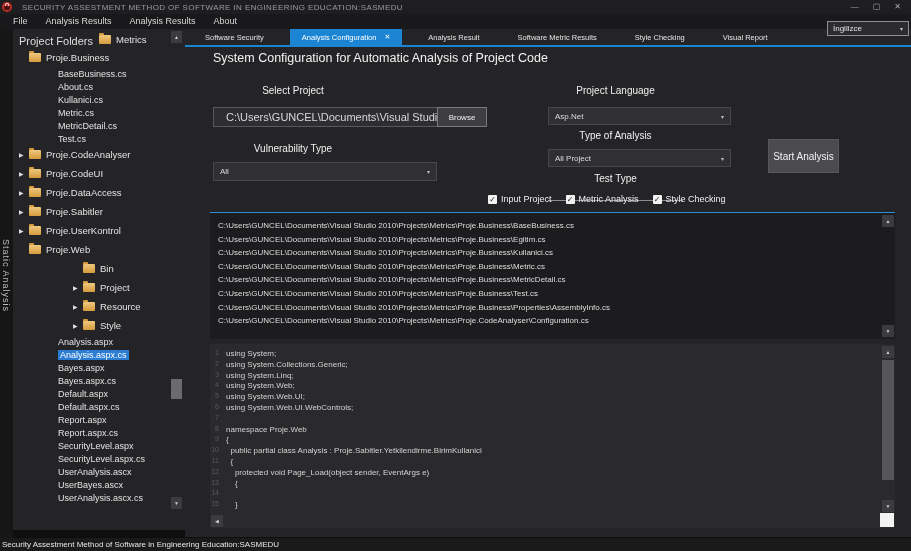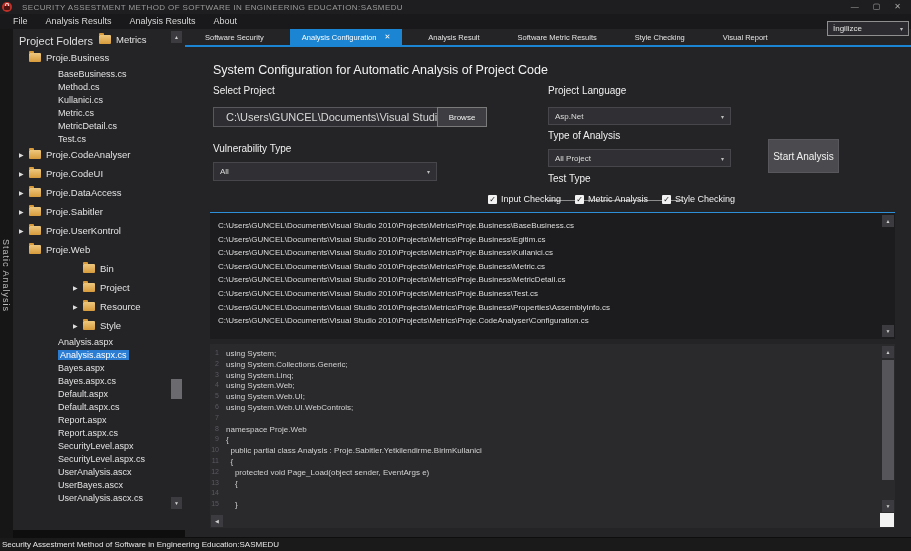--- a/index.html
+++ b/index.html
@@ -61,23 +61,23 @@
   
   .main { position:absolute; left:185px; top:29px; width:726px; bottom:14px;
     background:#242427; }
   .tabbar { height:16px; display:flex; align-items:stretch; padding-left:8px; gap:14px; }
   .tab { display:flex; align-items:center; gap:8px; padding:0 12px; font-size:7.5px;
     color:#e3e3e3; }
   .tab.active { background:#1b85d3; color:#fff; }
   .tclose { font-size:7px; }
   .blueline { height:2px; background:#1b85d3; }
   .content { position:absolute; left:0; top:18px; right:0; bottom:0; }
-  .h1 { position:absolute; left:28px; top:16px; font-size:12.5px; color:#f2f2f2; }
+  .h1 { position:absolute; left:28px; top:4px; font-size:12.5px; color:#f2f2f2; }
   .ulabel { position:absolute; font-size:10px; color:#f0f0f0; padding-bottom:16px;
-    border-bottom:1px solid #8d8d8d; }
+    border-bottom:1px solid #8d8d8d;text-align:center; }
   .w160 { width:160px; } .w135 { width:135px; }
   .tin { position:absolute; left:28px; top:60px; width:249px; height:20px;
     background:#2e2e32; border:1px solid #59595d; color:#d8d8d8; font-size:11px;
     padding:0 12px; font-family:"Liberation Sans", sans-serif; }
   .btn { background:#3e3e42; border:1px solid #7a7a7a; color:#f0f0f0; font-size:8px;
     display:flex; align-items:center; justify-content:center; }
   .browse { position:absolute; left:252px; top:60px; width:50px; height:20px; }
   .start { position:absolute; left:583px; top:92px; width:71px; height:34px;
     background:#4b4b4f; border:1px solid #58585c; font-size:10px; }
   .dd { position:absolute; background:#303034; border:1px solid #47474b;
@@ -161,21 +161,21 @@
       </div>
       <div class="tree-row folder l1">
         <span class="tw"></span>
         <span class="fico"></span>
         <span class="tlbl">Proje.Business</span>
       </div>
       <div class="tree-row file l2">
         <span class="tlbl">BaseBusiness.cs</span>
       </div>
       <div class="tree-row file l2">
-        <span class="tlbl">Method.cs</span>
+        <span class="tlbl">About.cs</span>
       </div>
       <div class="tree-row file l2">
         <span class="tlbl">Kullanici.cs</span>
       </div>
       <div class="tree-row file l2">
         <span class="tlbl">Metric.cs</span>
       </div>
       <div class="tree-row file l2">
         <span class="tlbl">MetricDetail.cs</span>
       </div>
@@ -328,21 +328,21 @@
       <span class="caret">▾</span>
     </div>
 
     <div class="ulabel w135" style="left:363px; top:126px;">Test Type</div>
 
     <div class="btn start">Start Analysis</div>
 
     <div class="cb-row" id="cb-row">
         <span class="cb">
           <span class="cbx">✓</span>
-          <span class="cblbl">Input Checking</span>
+          <span class="cblbl">Input Project</span>
         </span>
         <span class="cb">
           <span class="cbx">✓</span>
           <span class="cblbl">Metric Analysis</span>
         </span>
         <span class="cb">
           <span class="cbx">✓</span>
           <span class="cblbl">Style Checking</span>
         </span>
       </div>

